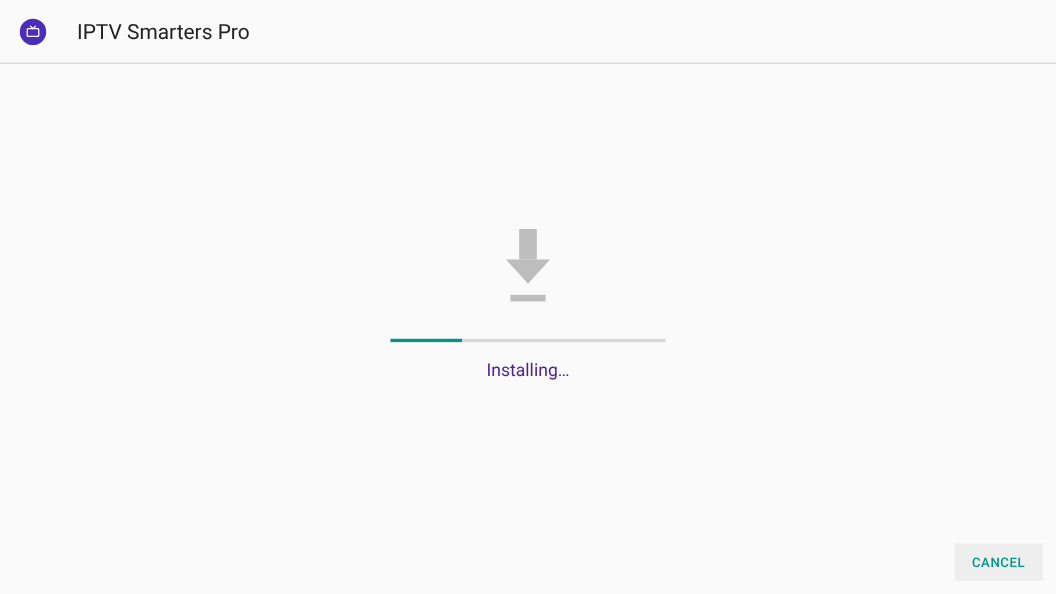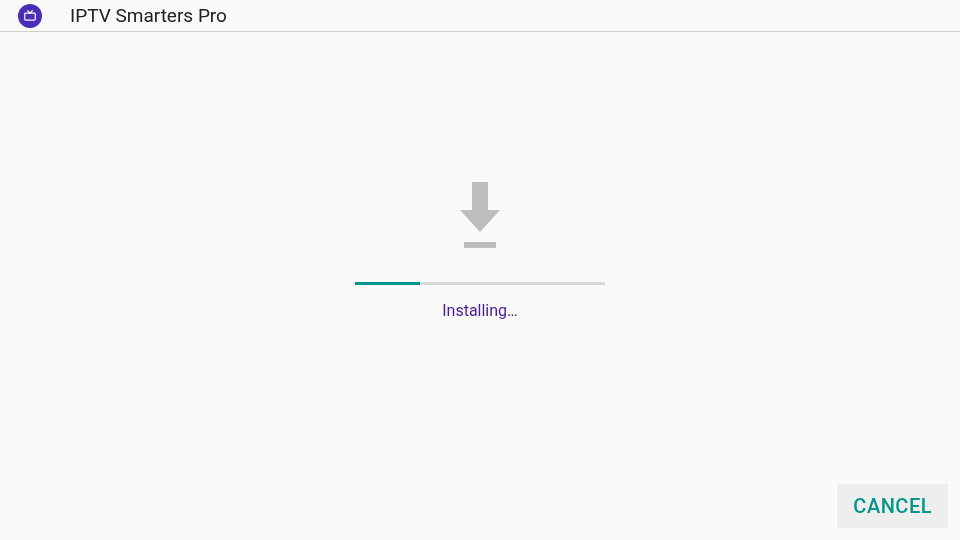--- a/index.html
+++ b/index.html
@@ -9,21 +9,21 @@
     }
     body {
       width: 960px;
       height: 540px;
       background: #fafafa;
       font-family: Roboto, Arial, sans-serif;
       position: relative;
       overflow: hidden;
     }
     .header {
-      height: 32px;
+      height: 58px;
       background: #fafafa;
       display: flex;
       align-items: center;
       padding-left: 18px;
       border-bottom: 1px solid #d0d0d0;
     }
     .app-icon {
       width: 24px;
       height: 24px;
       border-radius: 50%;
@@ -78,21 +78,21 @@
     }
     .footer {
       position: absolute;
       bottom: 12px;
       right: 12px;
     }
     .cancel-button {
       background: #eeeeee;
       border: none;
       padding: 10px 16px;
-      font-size: 20px;
+      font-size: 12px;
       font-weight: 500;
       color: #009688;
       letter-spacing: 0.5px;
       cursor: pointer;
       font-family: inherit;
     }
   </style>
 </head>
 <body>
 

